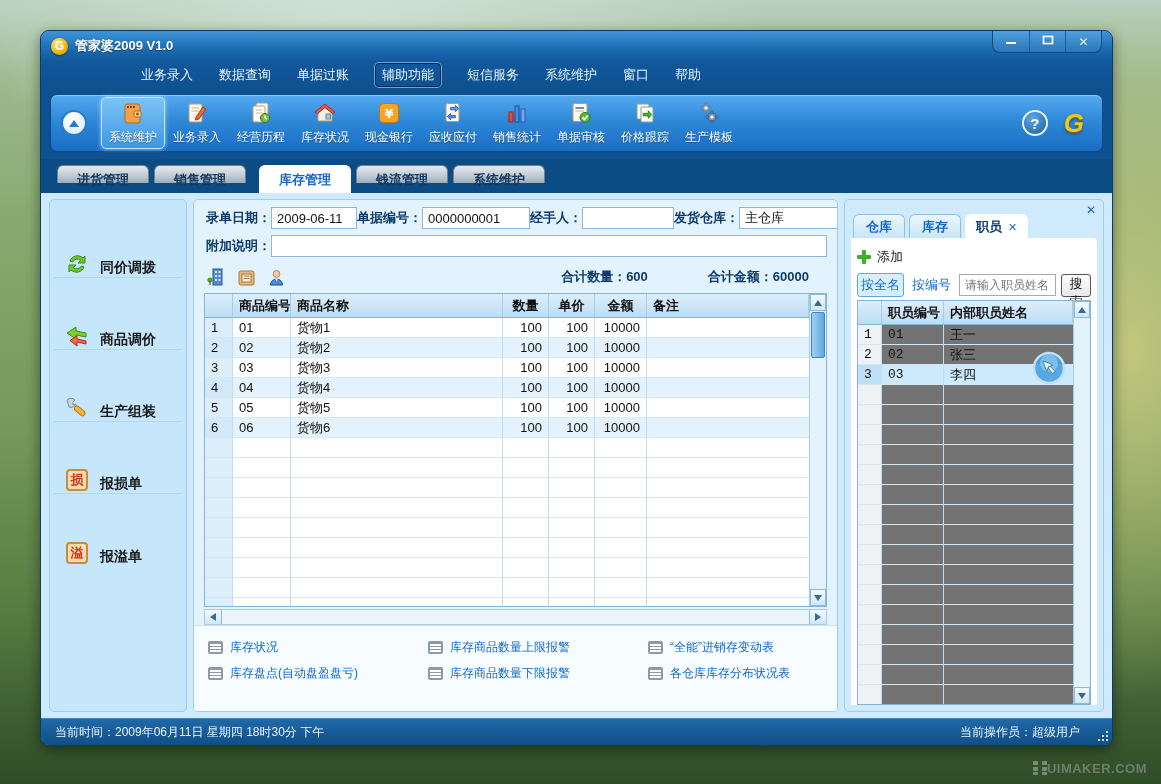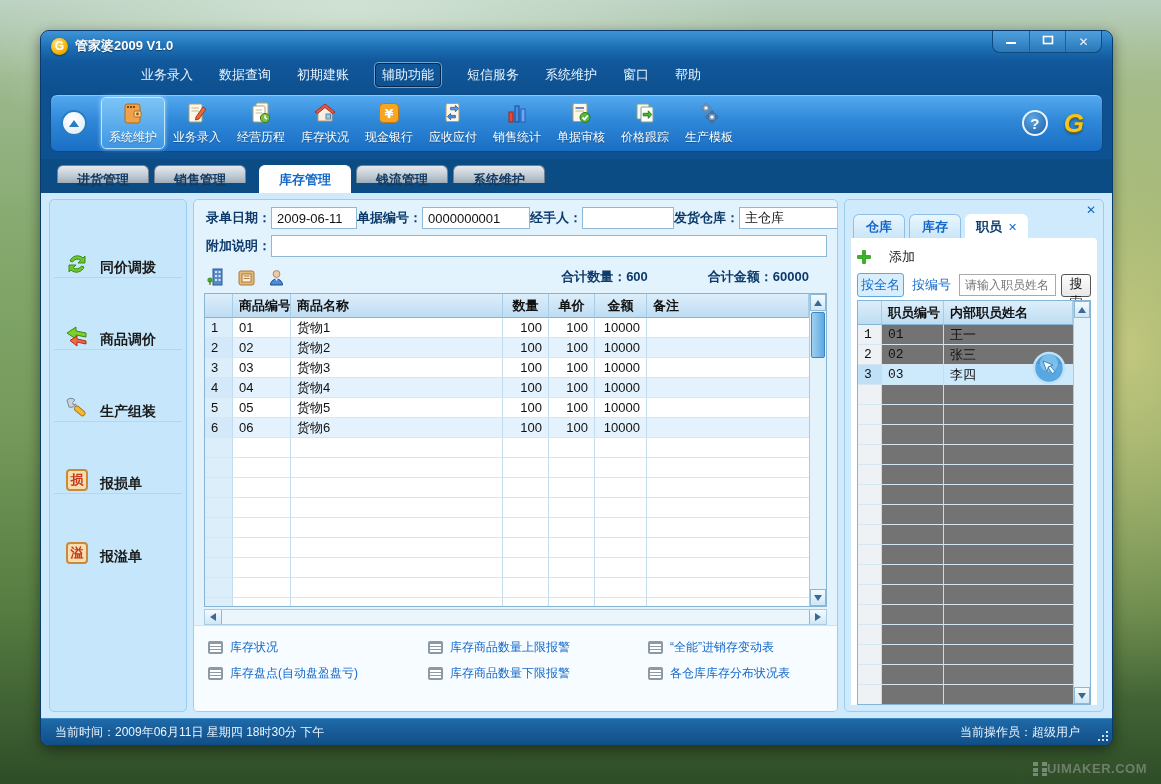--- a/index.html
+++ b/index.html
@@ -125,21 +125,21 @@
   .sheet-ico::before{ content:""; position:absolute; left:2px; right:2px; top:3px; height:2px; background:#fff; box-shadow:0 3px 0 #fff, 0 6px 0 #fff;}
   
   .rpanel{ width:260px; flex:0 0 auto; background:#cfeafc; border:1px solid #9dcdef; border-radius:5px; display:flex; flex-direction:column; position:relative; padding:4px 6px 6px 6px;}
   .rp-close{ position:absolute; top:3px; right:7px; color:#1568c8; font-size:12px; font-weight:bold;}
   .rp-tabs{ display:flex; gap:4px; padding:10px 2px 0 2px; flex:0 0 auto;}
   .rp-tab{ min-width:52px; padding:0 10px; height:24px; line-height:24px; text-align:center; font-size:13px; font-weight:bold;
     color:#1568c8; background:linear-gradient(180deg,#eaf6fe,#c9e6f9); border:1px solid #8fc0e4; border-bottom:none; border-radius:6px 6px 0 0;}
   .rp-tab.active{ background:#fff; color:#0c3a6b; border-color:#fff; display:flex; align-items:center; justify-content:center; gap:6px;}
   .rp-tab .x{ color:#1568c8; font-size:11px; font-weight:bold;}
   .rp-body{ background:#fff; border-radius:0 4px 0 0; flex:1 1 auto; display:flex; flex-direction:column; overflow:hidden; padding:6px 6px 0 6px;}
-  .add-row{ display:flex; align-items:center; gap:18px; height:26px; flex:0 0 auto; font-size:13px; color:#222;}
+  .add-row{ display:flex; align-items:center; gap:6px; height:26px; flex:0 0 auto; font-size:13px; color:#222;}
   .plus-ico{ width:14px; height:14px; position:relative;}
   .plus-ico::before{ content:""; position:absolute; left:5px; top:0; width:4px; height:14px; background:#3fae2a; border-radius:1px;}
   .plus-ico::after{ content:""; position:absolute; top:5px; left:0; width:14px; height:4px; background:#3fae2a; border-radius:1px;}
   .search-row{ display:flex; align-items:center; gap:5px; height:30px; flex:0 0 auto; font-size:13px;}
   .toggle{ color:#1568c8; padding:2px 3px; white-space:nowrap;}
   .toggle.on{ border:1px solid #5fa8e0; background:#d9eefc; border-radius:3px;}
   .search-input{ flex:1 1 auto; height:22px; border:1px solid #aaa; font-size:12px; padding:0 5px; min-width:0; font-family:inherit;}
   .search-btn{ height:23px; padding:0 7px; font-size:13px; background:linear-gradient(180deg,#fdfdfd,#e8e8e8);
     border:1px solid #555; border-radius:3px; font-family:inherit; color:#111;}
   .rgrid-wrap{ border:1px solid #86b4d4; background:#737373; flex:1 1 auto; display:flex; overflow:hidden;font-family:Liberation Mono, monospace;}
@@ -153,21 +153,21 @@
   
   .statusbar{ height:27px; flex:0 0 auto; background:linear-gradient(180deg,#1e6aa8,#114e87); border-top:1px solid #3f88c2;
     display:flex; align-items:center; padding:0 14px; color:#eaf4ff; font-size:12px; position:relative;}
   .status-right{ margin-left:auto; padding-right:18px;}
   .grip{ position:absolute; right:3px; bottom:3px; width:11px; height:11px;
     background:
       radial-gradient(circle 1.2px at 9px 9px,#cfe4f4 95%,transparent), radial-gradient(circle 1.2px at 9px 5px,#cfe4f4 95%,transparent),
       radial-gradient(circle 1.2px at 9px 1px,#cfe4f4 95%,transparent), radial-gradient(circle 1.2px at 5px 9px,#cfe4f4 95%,transparent),
       radial-gradient(circle 1.2px at 5px 5px,#cfe4f4 95%,transparent), radial-gradient(circle 1.2px at 1px 9px,#cfe4f4 95%,transparent);}
   
-  .watermark{ position:absolute; right:14px; bottom:8px; display:flex; align-items:flex-end; gap:0;
+  .watermark{ position:absolute; right:14px; bottom:8px; display:flex; align-items:flex-start; gap:0;
     color:#6f7e6a; font-size:13px; font-weight:bold; letter-spacing:.5px;}
   .wm-ico{ width:14px; height:14px; position:relative; opacity:.8;}
   .wm-ico::before{ content:""; position:absolute; left:0; top:0; width:5px; height:14px;
     background:linear-gradient(180deg,#8a978a 30%,transparent 30%,transparent 40%,#8a978a 40%,#8a978a 70%,transparent 70%,transparent 80%,#8a978a 80%);}
   .wm-ico::after{ content:""; position:absolute; right:0; top:0; width:5px; height:14px;
     background:linear-gradient(180deg,#8a978a 30%,transparent 30%,transparent 40%,#8a978a 40%,#8a978a 70%,transparent 70%,transparent 80%,#8a978a 80%);}
 </style>
 </head>
 <body>
 
@@ -187,21 +187,21 @@
             <rect x="1.5" y="2.5" width="9" height="7" fill="none" stroke="#fff" stroke-width="1.6"></rect>
           </svg>
       </div>
       <div class="win-btn">✕</div>
     </div>
   </div>
 
   <div class="menubar">
     <span class="menu-item">业务录入</span>
     <span class="menu-item">数据查询</span>
-    <span class="menu-item">初期建账</span>
+    <span class="menu-item">单据过账</span>
     <span class="menu-item boxed">辅助功能</span>
     <span class="menu-item">短信服务</span>
     <span class="menu-item">系统维护</span>
     <span class="menu-item">窗口</span>
     <span class="menu-item">帮助</span>
   </div>
 
   <div class="toolband">
     <div class="toolbar">
       <div class="expander">

